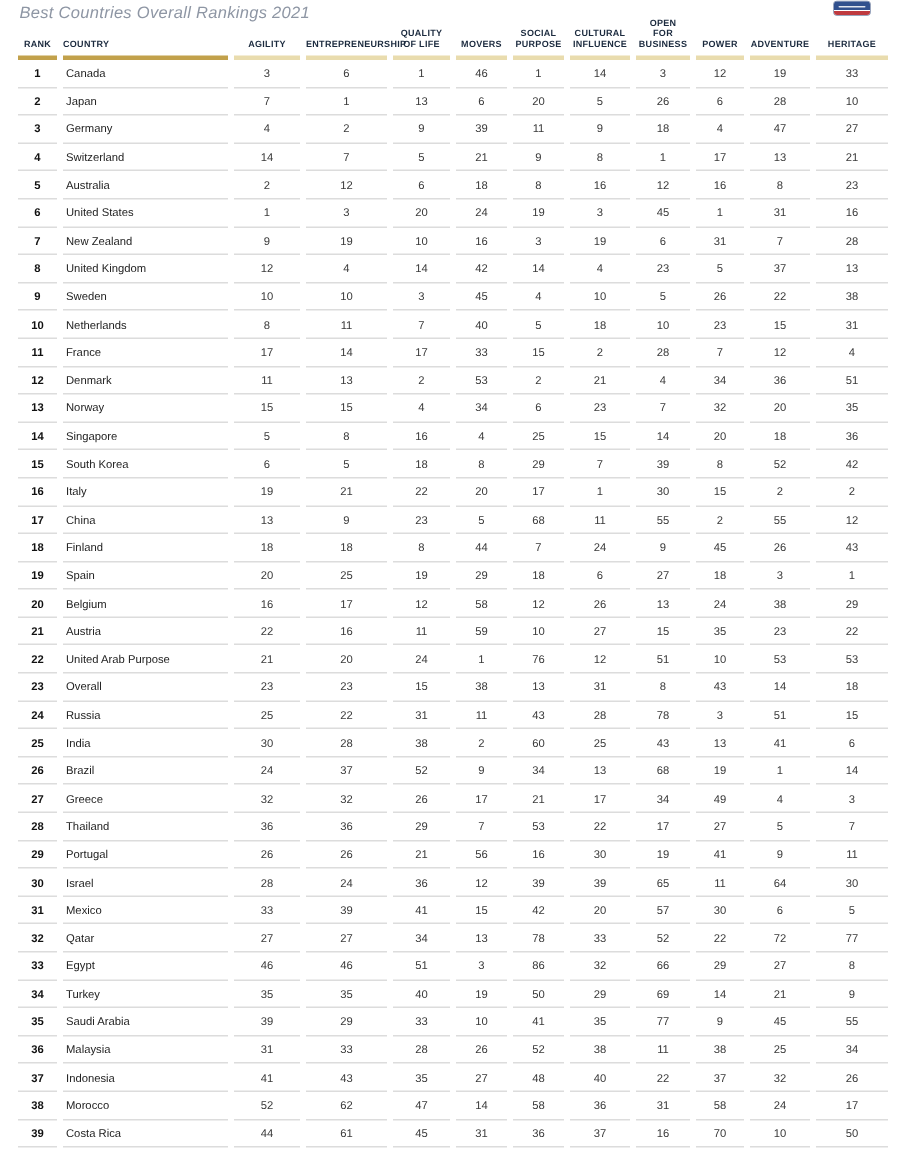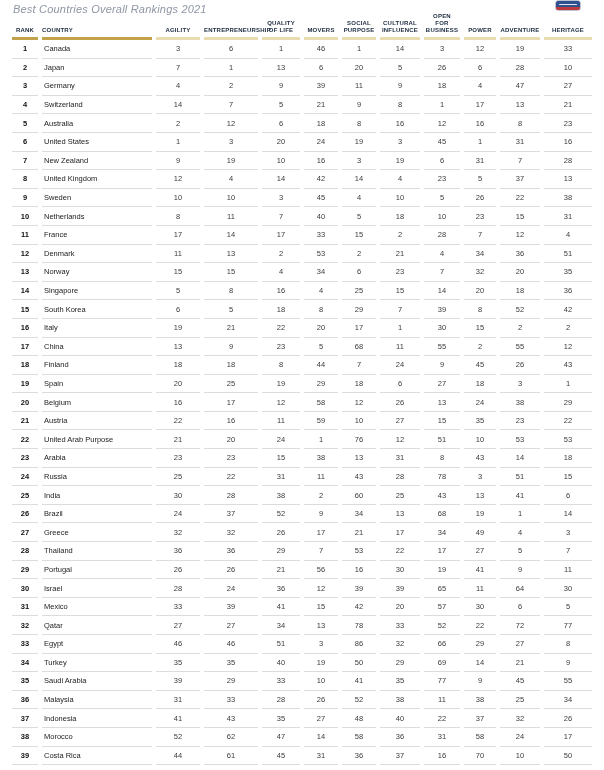--- a/index.html
+++ b/index.html
@@ -450,21 +450,21 @@
           <td class="num">76</td>
           <td class="num">12</td>
           <td class="num">51</td>
           <td class="num">10</td>
           <td class="num">53</td>
           <td class="num">53</td>
         </tr>
 
   <tr>
     <td class="rank">23</td>
-    <td class="country">Arabia</td>
+    <td class="country">Overall</td>
   <td class="num">23</td>
           <td class="num">23</td>
           <td class="num">15</td>
           <td class="num">38</td>
           <td class="num">13</td>
           <td class="num">31</td>
           <td class="num">8</td>
           <td class="num">43</td>
           <td class="num">14</td>
           <td class="num">18</td>

